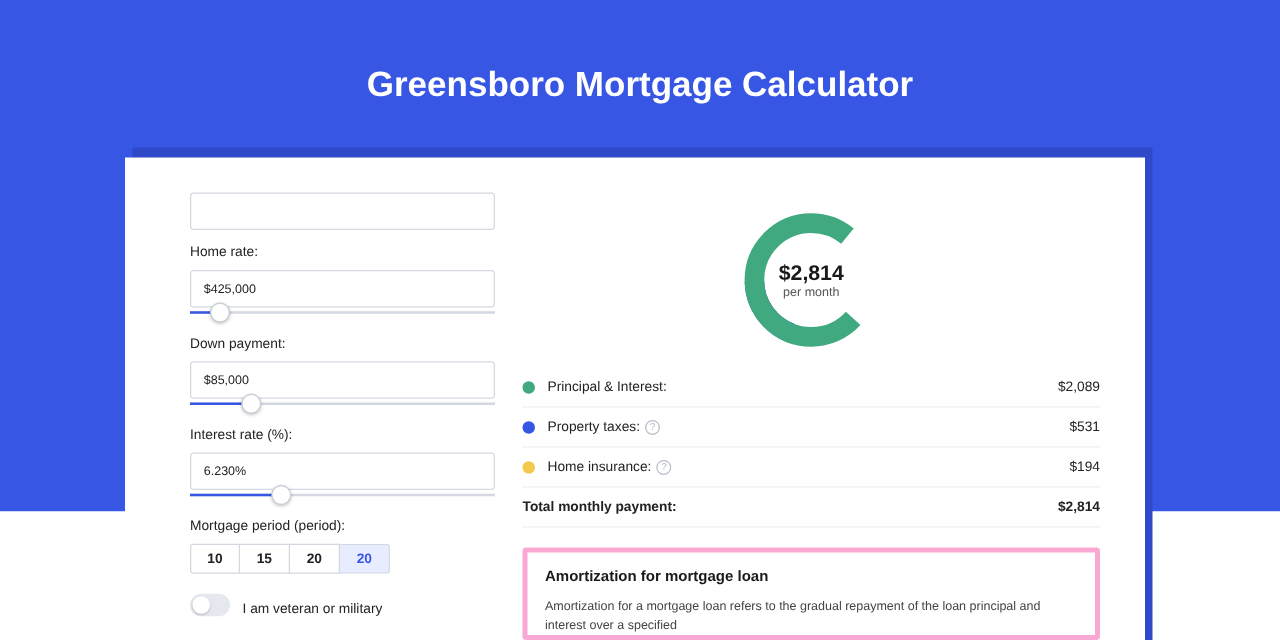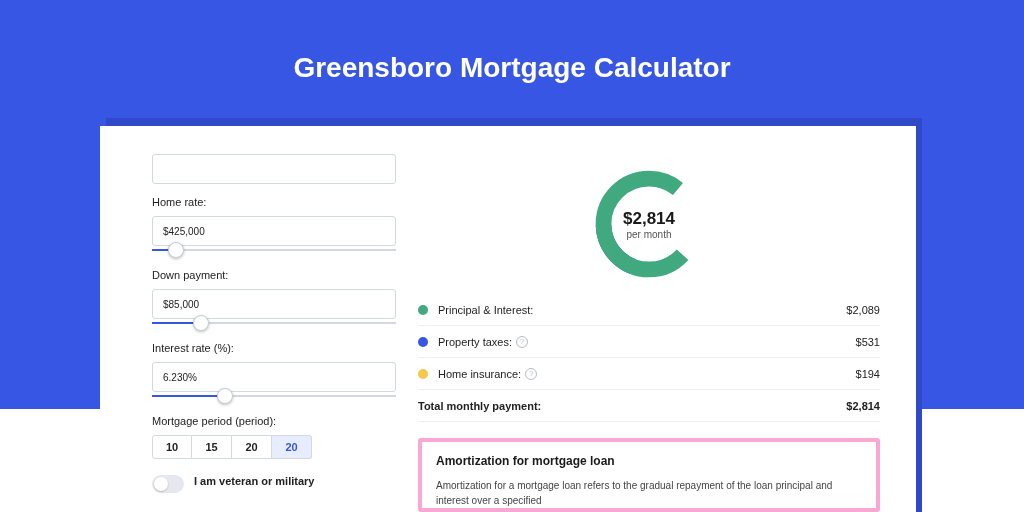--- a/index.html
+++ b/index.html
@@ -18,21 +18,21 @@
   .slider-thumb { position: absolute; top: -3px; width: 16px; height: 16px; border-radius: 50%; background: #fff; border: 1px solid #c8ccd6; box-shadow: 0 1px 3px rgba(0,0,0,.25); transform: translateX(-50%); cursor: pointer; }
   .row2 { display: flex; gap: 28px; }
   .row2 .field:first-child { flex: 1 1 auto; }
   .row2 .field:last-child  { width: 72px; }
   .period-row { display: flex; gap: 0; }
   .period-btn { width: 40px; height: 24px; border: 1px solid #d4d8e0; background: #fff; font-size: 11px; font-weight: 600; color: #222; display: flex; align-items: center; justify-content: center; cursor: pointer; }
   .period-btn + .period-btn { border-left: none; }
   .period-btn.active { background: #e8ecff; color: #3756e4; }
   .period-btn:first-child { border-radius: 3px 0 0 3px; }
   .period-btn:last-child  { border-radius: 0 3px 3px 0; }
-  .toggle-row { display: flex; align-items: flex-start; gap: 10px; margin-top: 16px; font-weight: bold; }
+  .toggle-row { display: flex; align-items: flex-end; gap: 10px; margin-top: 16px; }
   .toggle { width: 32px; height: 18px; border-radius: 10px; background: #e6e8ef; position: relative; cursor: pointer; }
   .toggle::after { content: ""; position: absolute; top: 2px; left: 2px; width: 14px; height: 14px; border-radius: 50%; background: #fff; box-shadow: 0 1px 2px rgba(0,0,0,.2); }
   .toggle-label { font-size: 11px; color: #222; }
 
   .right { flex: 1; display: flex; flex-direction: column; }
   .r-title { font-size: 12px; font-weight: 700; color: #1a1a1a; margin-bottom: 4px; }
   .donut-wrap { height: 140px; display: flex; align-items: center; justify-content: center; position: relative; }
   .donut { width: 120px; height: 120px; position: relative; }
   .donut svg { width: 120px; height: 120px; transform: rotate(-90deg); }
   .donut-center { position: absolute; inset: 0; display: flex; flex-direction: column; align-items: center; justify-content: center; }

